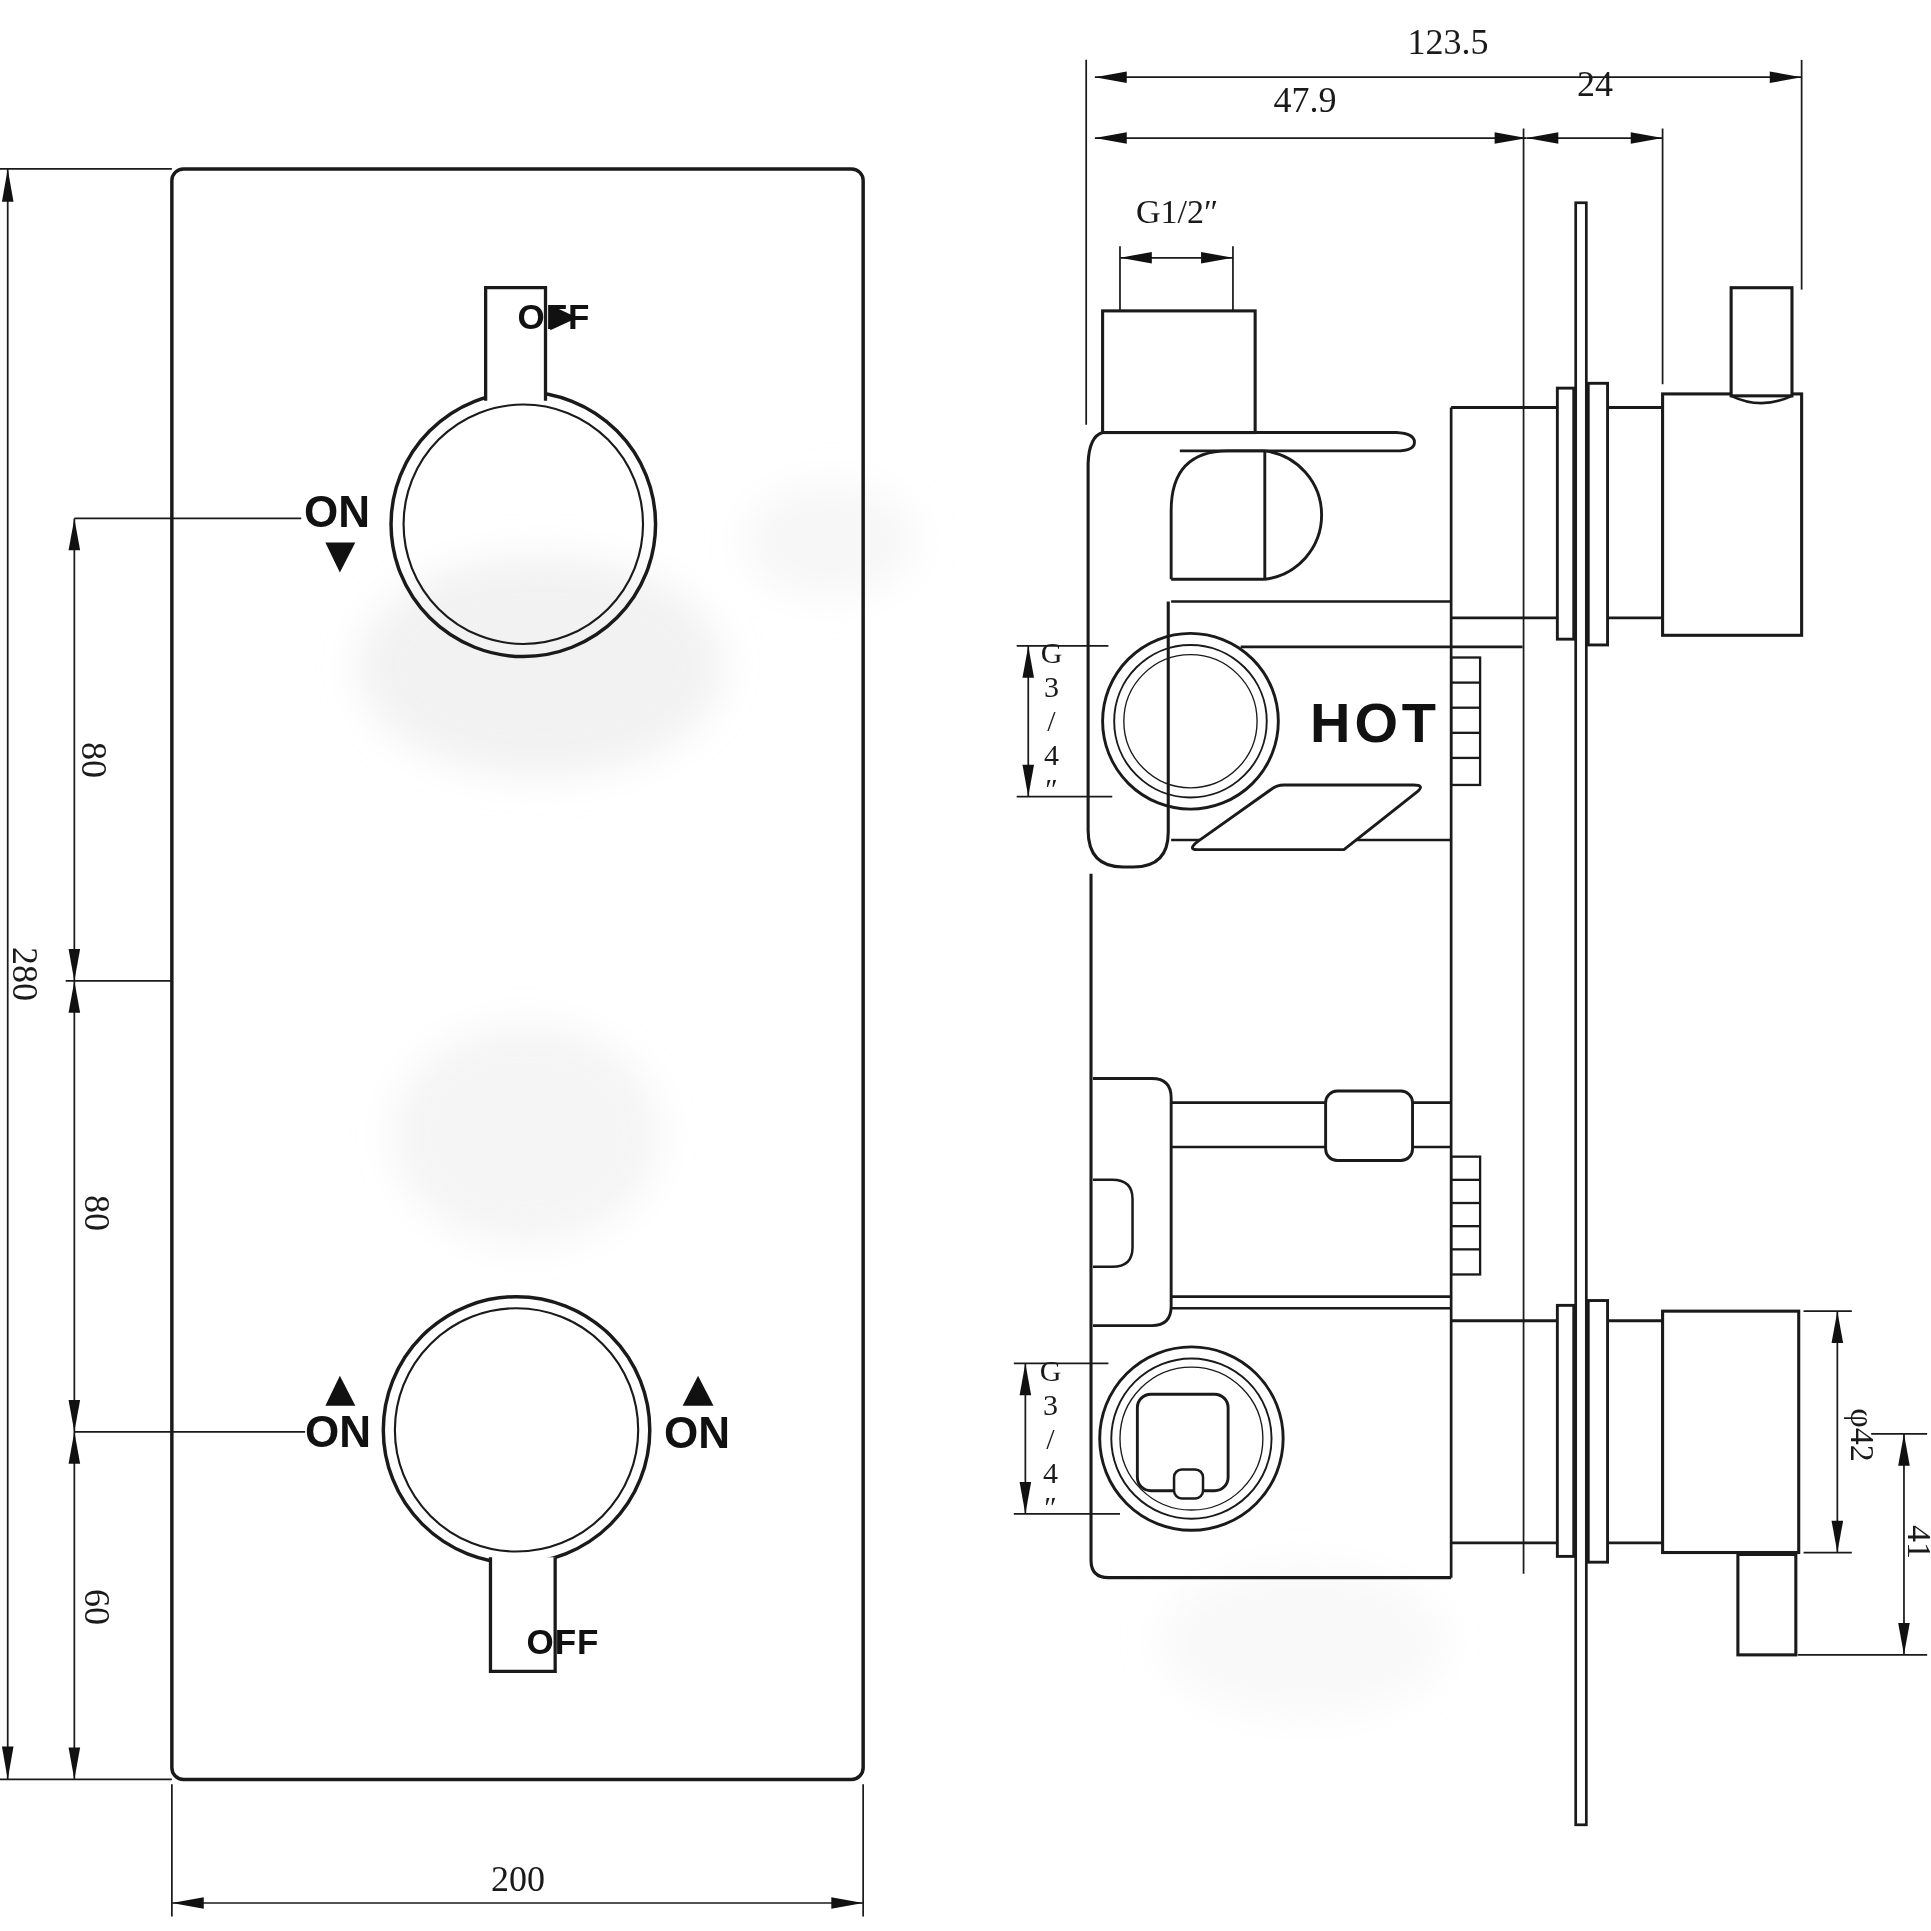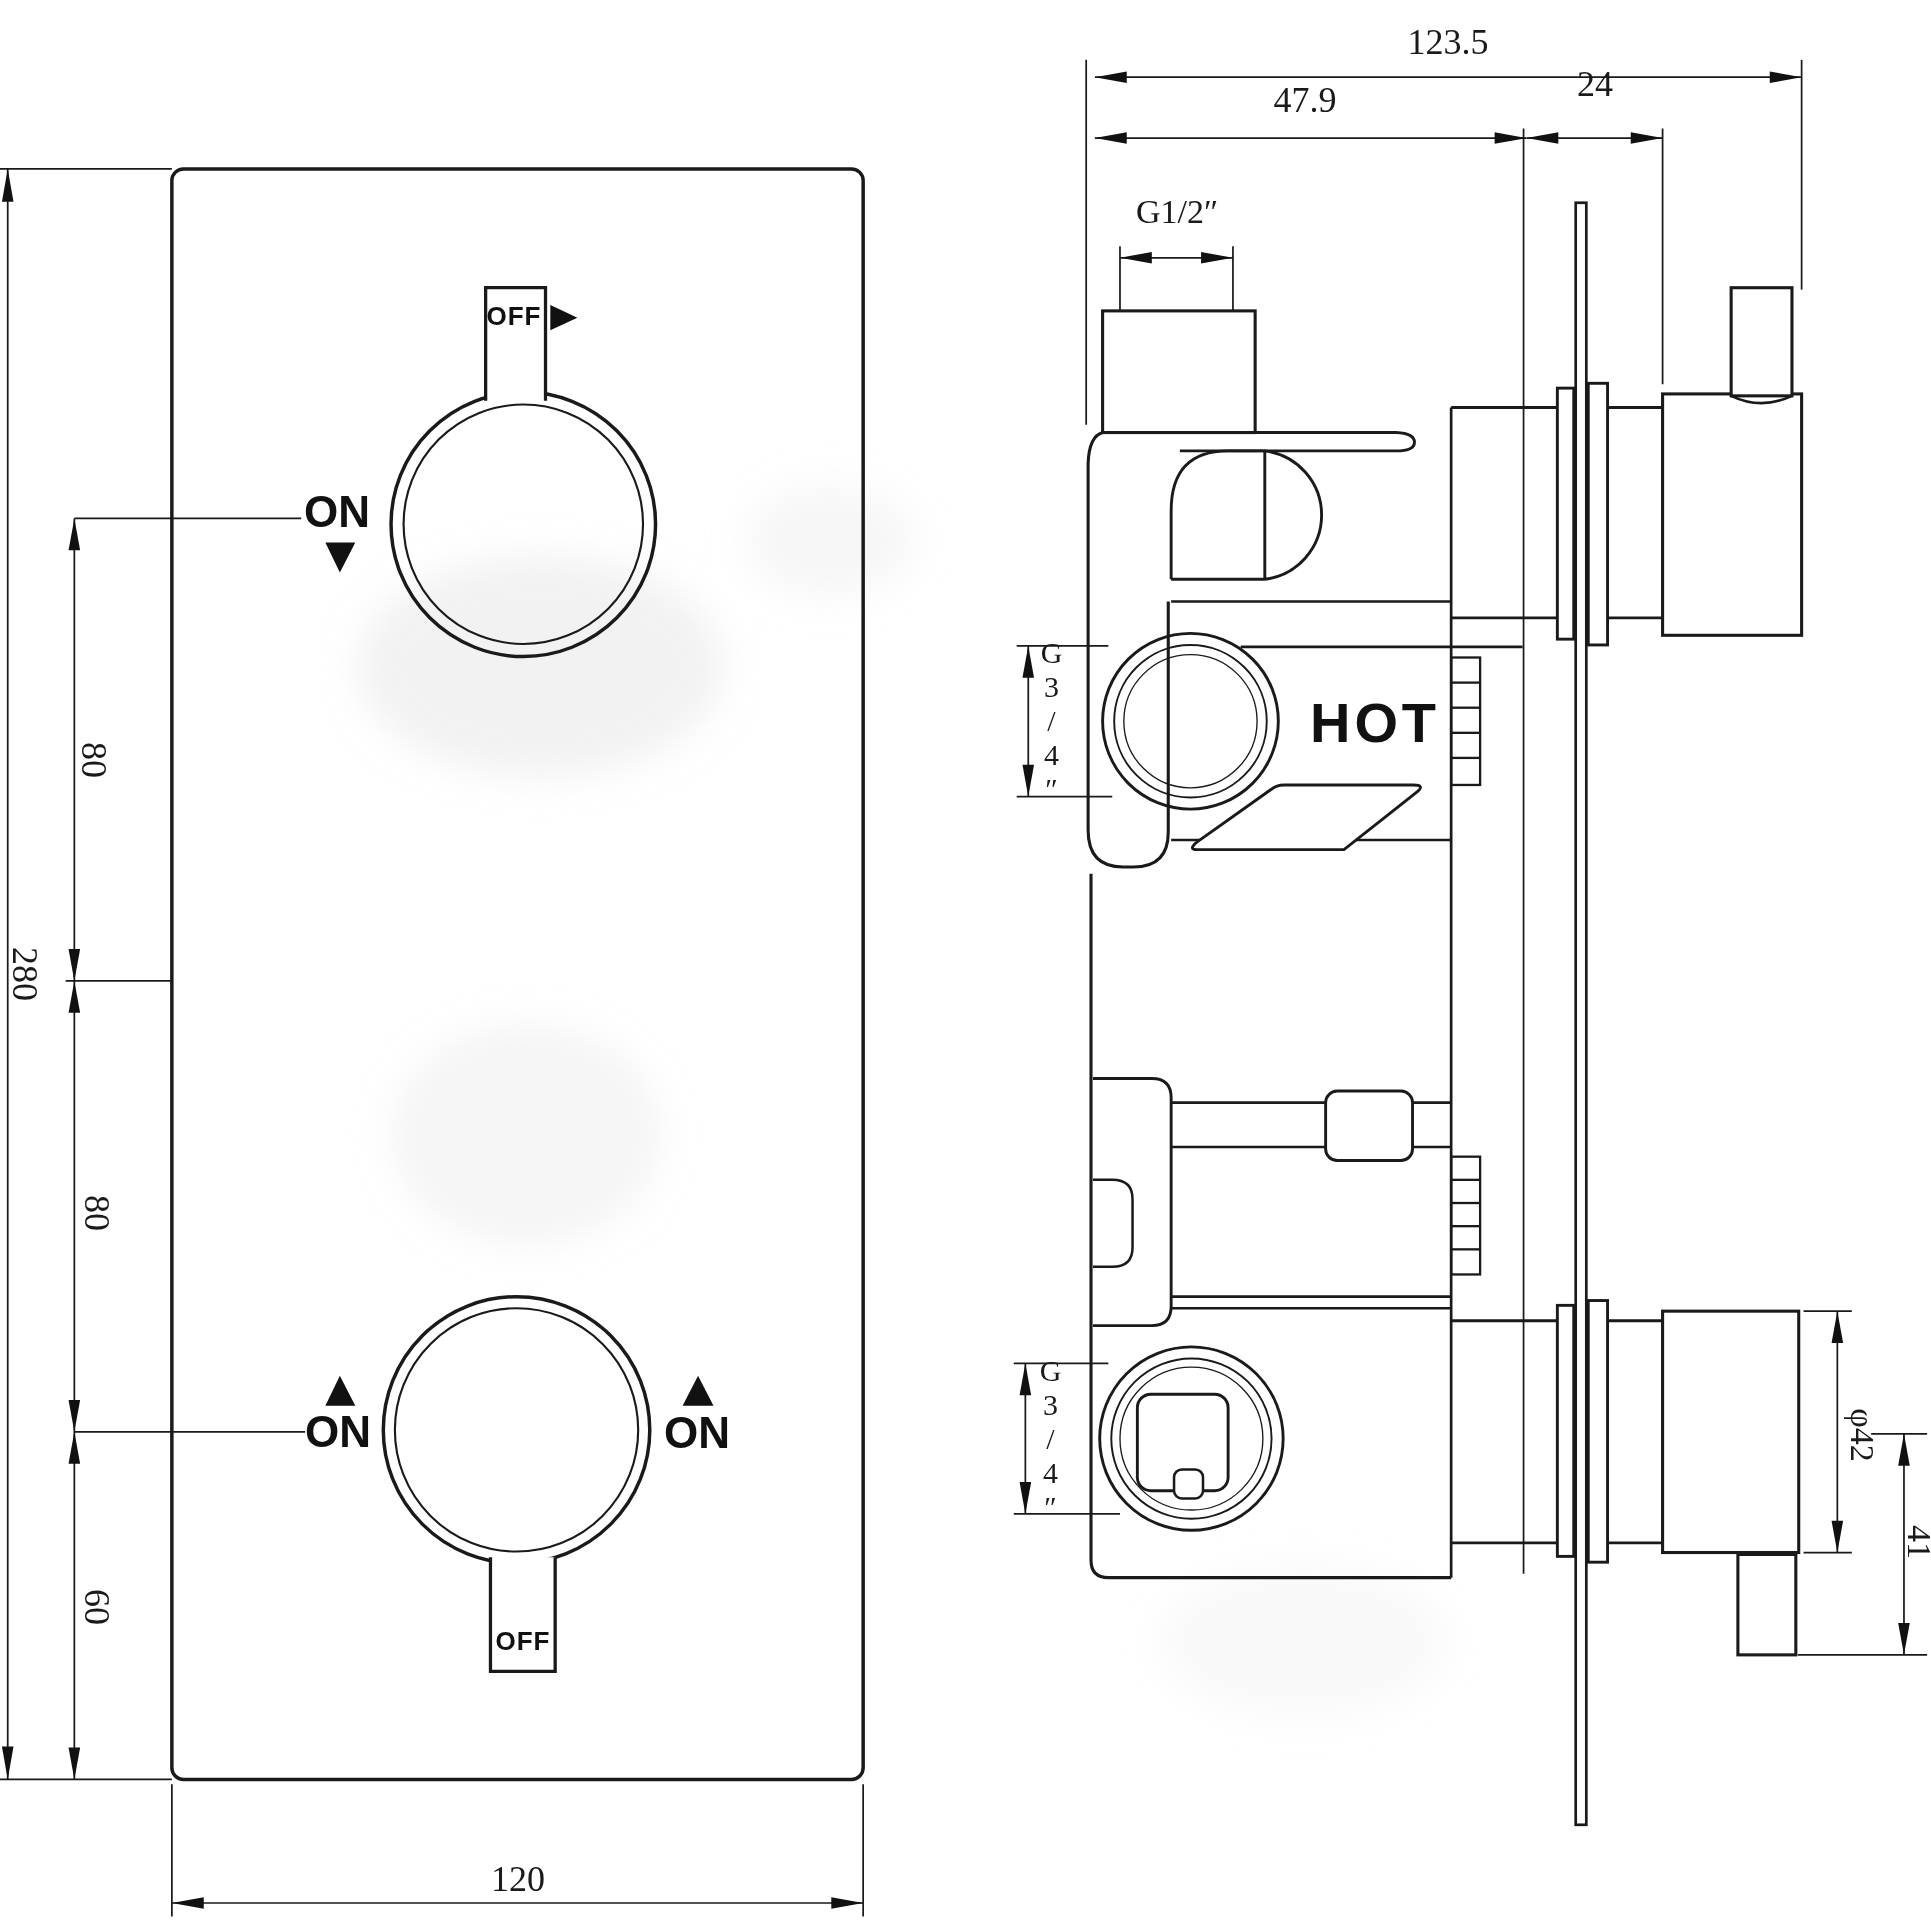--- a/index.html
+++ b/index.html
@@ -8,21 +8,21 @@
   #stage svg{position:absolute;left:0;top:0;}
   .lbl{position:absolute;transform:translate(-50%,-50%);white-space:nowrap;color:#111;
        font-family:"Liberation Sans",sans-serif;font-weight:700;font-size:44px;line-height:1;}
   .dim{position:absolute;transform:translate(-50%,-50%);white-space:nowrap;color:#1a1a1a;
        font-family:"Liberation Serif",serif;font-weight:400;font-size:36px;line-height:1;}
   .rot90{transform:translate(-50%,-50%) rotate(90deg);}
   .vert{writing-mode:vertical-rl;text-orientation:upright;letter-spacing:1px;
         font-family:"Liberation Serif",serif;font-size:30px;font-weight:400;color:#1a1a1a;
         position:absolute;transform:translate(-50%,-50%);line-height:1;}
   .hot{font-size:56px;letter-spacing:3.9px;}
-  .off{font-size:26px;letter-spacing:1px;}
+  .off{font-size:35px;letter-spacing:1px;margin-left:40px;}
   .small-dim{font-size:34px;}
 </style>
 </head>
 <body>
 
 <div id="stage">
 
 <svg width="1931" height="1931" viewBox="0 0 2000 2000">
   <defs>
     <filter id="soft" x="-50%" y="-50%" width="200%" height="200%">
@@ -266,21 +266,21 @@
   <div class="lbl off" style="left:514px;top:316px;">OFF</div>
   <div class="lbl" style="left:337px;top:512px;">ON</div>
   <div class="lbl" style="left:338px;top:1432px;">ON</div>
   <div class="lbl" style="left:697px;top:1433px;">ON</div>
   <div class="lbl off" style="left:523px;top:1641px;">OFF</div>
 
   <div class="dim rot90" style="left:25px;top:974px;">280</div>
   <div class="dim rot90" style="left:94px;top:760px;">80</div>
   <div class="dim rot90" style="left:97px;top:1213px;">80</div>
   <div class="dim rot90" style="left:97px;top:1607px;">60</div>
-  <div class="dim" style="left:518px;top:1879px;">120</div>
+  <div class="dim" style="left:518px;top:1879px;">200</div>
 
   <div class="dim" style="left:1448px;top:42px;font-family:Liberation Serif, serif;">123.5</div>
   <div class="dim" style="left:1305px;top:100px;">47.9</div>
   <div class="dim" style="left:1595px;top:84px;">24</div>
   <div class="dim small-dim" style="left:1177px;top:212px;">G1/2″</div>
   <div class="lbl hot" style="left:1375px;top:723px;">HOT</div>
   <div class="vert" style="left:1051px;top:721px;">G3/4″</div>
   <div class="vert" style="left:1050px;top:1439px;">G3/4″</div>
   <div class="dim rot90 small-dim" style="left:1862px;top:1435px;">φ42</div>
   <div class="dim rot90 small-dim" style="left:1919px;top:1542px;">41</div>

